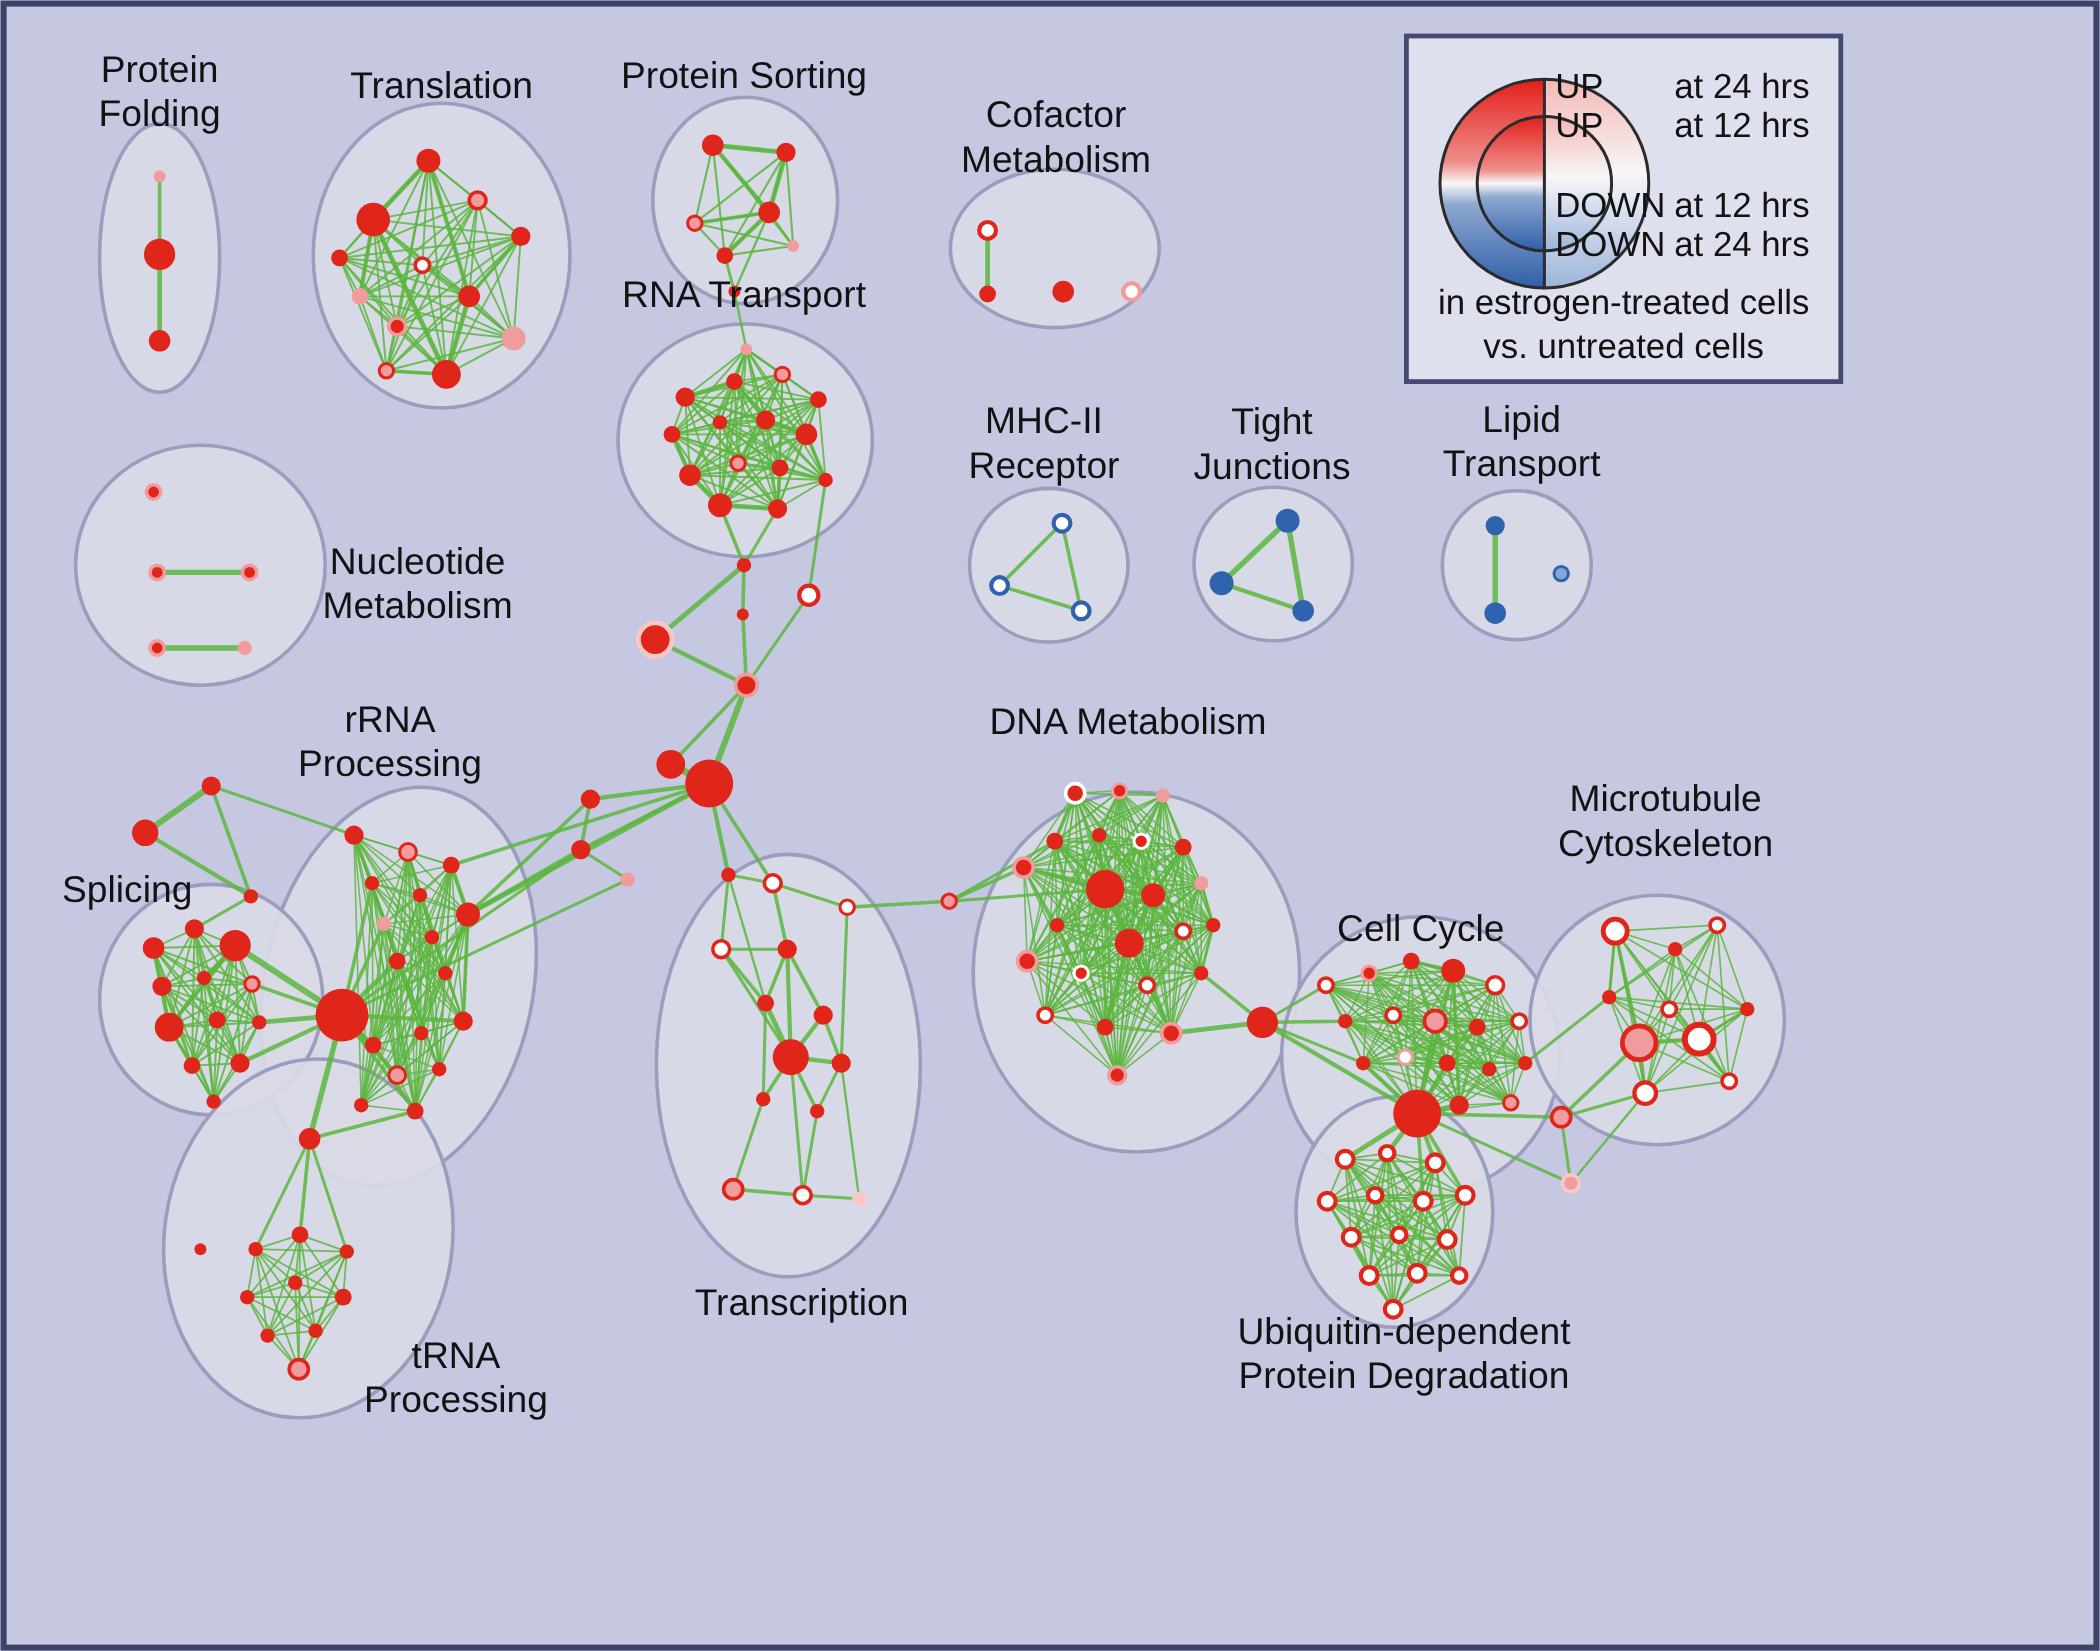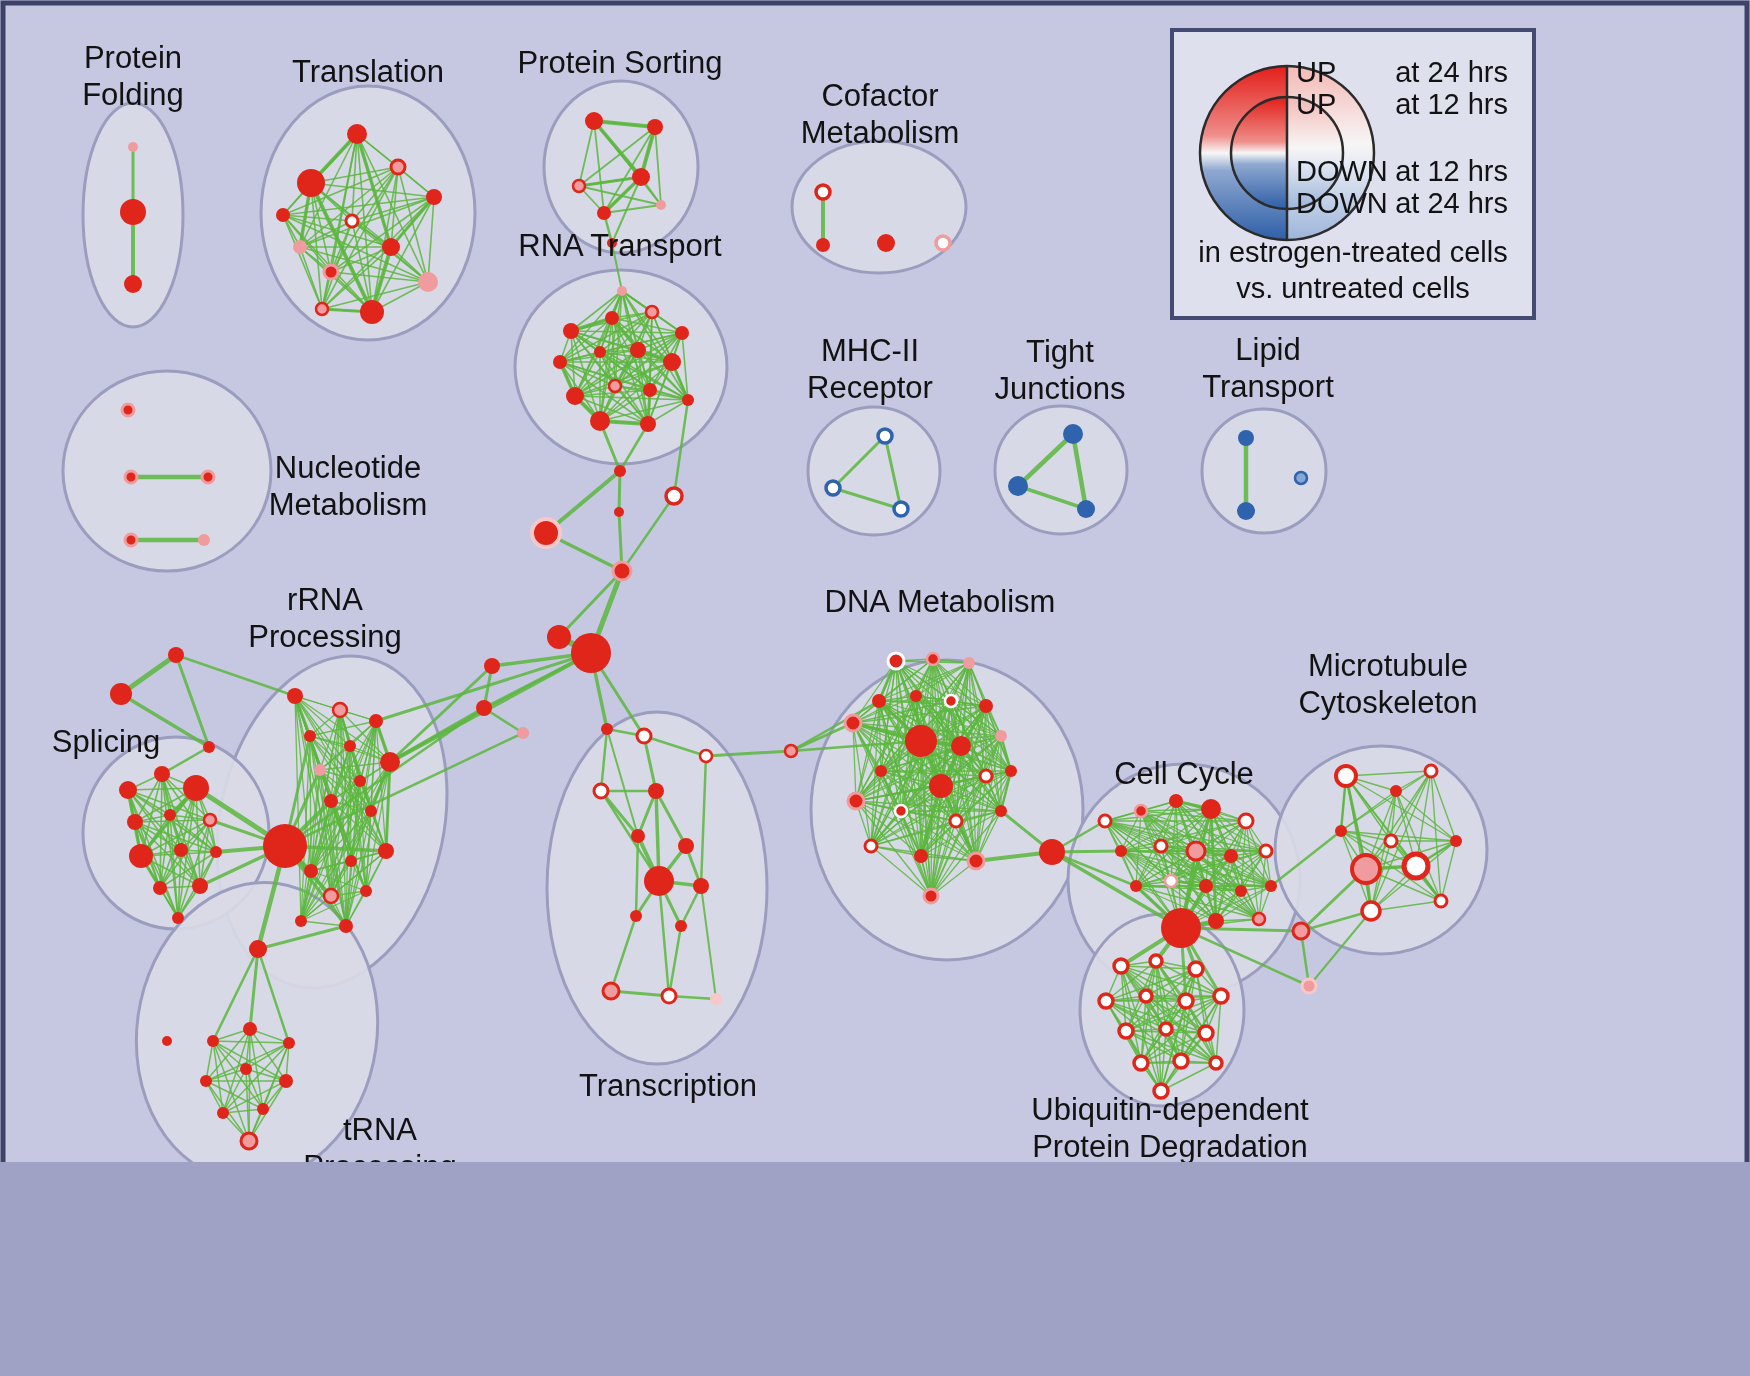--- a/index.html
+++ b/index.html
@@ -1,16 +1,16 @@
 <!DOCTYPE html>
 <html><head>
 <meta charset="utf-8">
 <style>
   html,body{margin:0;padding:0;background:#9fa2c4;}
-  .figure-wrap{width:1750px;height:1162px;position:relative;font-family:"Liberation Sans",sans-serif;}
+  .figure-wrap{width:1750px;height:1376px;position:relative;font-family:"Liberation Sans",sans-serif;}
   svg{display:block;}
   text{font-family:"Liberation Sans",sans-serif;fill:#121212;}
   .cluster-label{font-size:31px;}
   .legend-label{font-size:29px;}
   .legend-caption{font-size:29px;}
 </style>
 </head>
 <body>
 
 <div class="figure-wrap">

